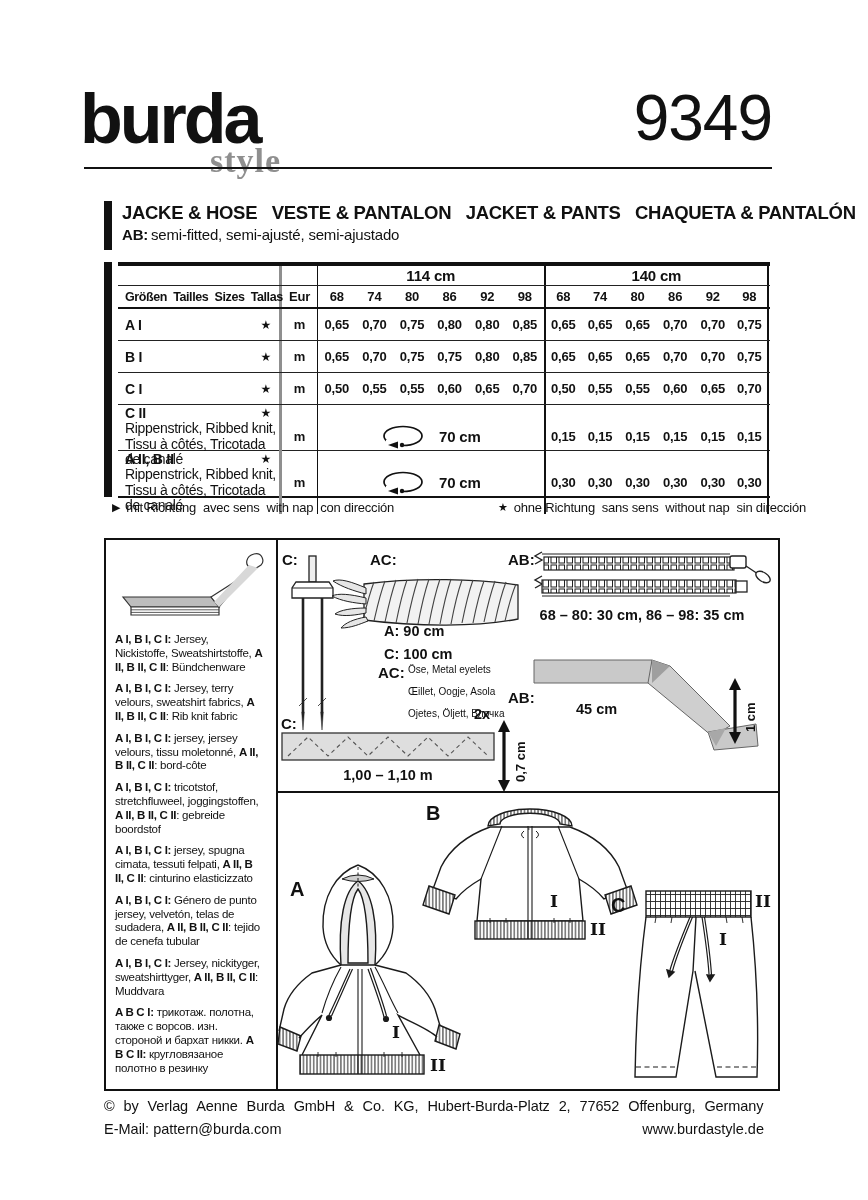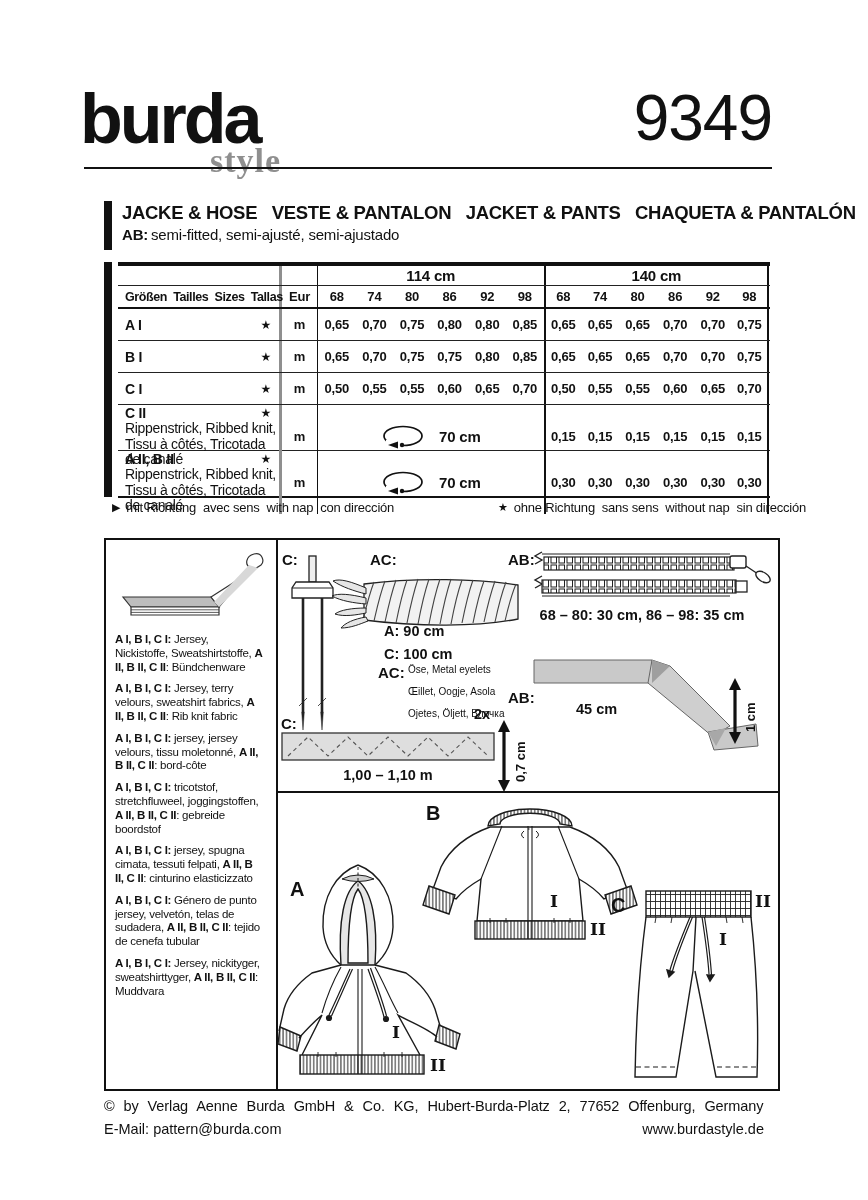--- a/index.html
+++ b/index.html
@@ -222,20 +222,21 @@
         <polygon points="134,20 143,23 104,62 99,57" fill="#d8d8d8"></polygon>
       </svg>
       <div>
           <p><b>A I, B I, C I:</b><span> Jersey, Nickistoffe, Sweatshirtstoffe, </span><b>A II, B II, C II</b><span>: Bündchenware</span></p>
           <p><b>A I, B I, C I:</b><span> Jersey, terry velours, sweatshirt fabrics, </span><b>A II, B II, C II</b><span>: Rib knit fabric</span></p>
           <p><b>A I, B I, C I:</b><span> jersey, jersey velours, tissu moletonné, </span><b>A II, B II, C II</b><span>: bord-côte</span></p>
           <p><b>A I, B I, C I:</b><span> tricotstof, stretchfluweel, joggingstoffen, </span><b>A II, B II, C II</b><span>: gebreide boordstof</span></p>
           <p><b>A I, B I, C I:</b><span> jersey, spugna cimata, tessuti felpati, </span><b>A II, B II, C II</b><span>: cinturino elasticizzato</span></p>
           <p><b>A I, B I, C I:</b><span> Género de punto jersey, velvetón, telas de sudadera, </span><b>A II, B II, C II</b><span>: tejido de cenefa tubular</span></p>
           <p><b>A I, B I, C I:</b><span> Jersey, nickityger, sweatshirttyger, </span><b>A II, B II, C II</b><span>: Muddvara</span></p>
+          <p><b>A B C I:</b><span> трикотаж. полотна, также с ворсов. изн. стороной и бархат никки. </span><b>A B C II:</b><span> кругловязаное полотно в резинку</span></p>
         </div>
     </div>
 
     <div class="rightcol">
 
       <div class="notions">
         <svg class="abs" style="left:0;top:0;" width="500" height="251" viewBox="0 0 500 251">
           <defs>
             <pattern id="teeth" width="8" height="12" patternUnits="userSpaceOnUse">
               <rect width="8" height="12" fill="#fff"></rect>

